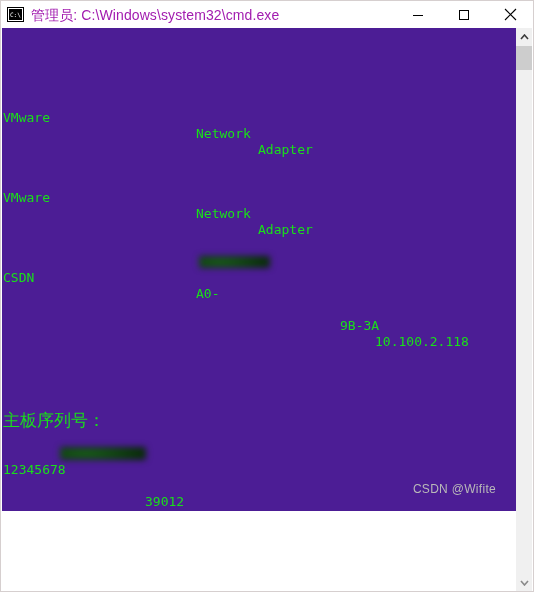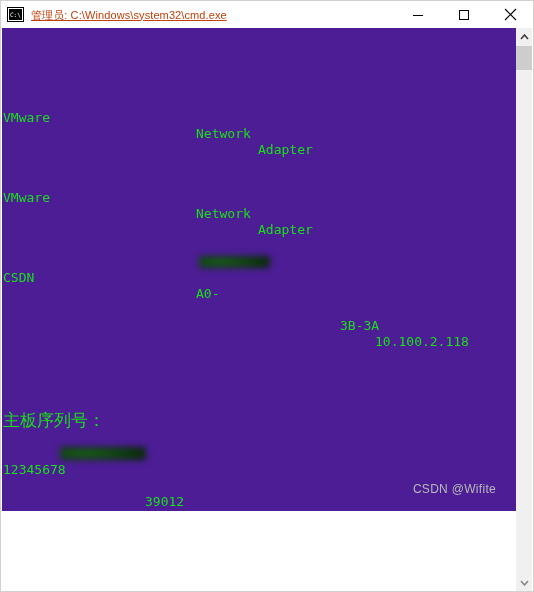--- a/index.html
+++ b/index.html
@@ -37,26 +37,25 @@
   }
   #title-icon {
     width: 17px;
     height: 15px;
     margin-left: 6px;
     margin-right: 7px;
     flex: 0 0 auto;
     position: relative;
   }
   #title-text {
-    font-size: 11px;
-    color: #c2410c;
+    font-size: 14px;
+    color: #a21caf;
     white-space: nowrap;
     letter-spacing: 0.1px;
     line-height: 16px;
-    text-decoration: underline;
   }
   #win-controls {
     position: absolute;
     right: 0;
     top: 0;
     height: 27px;
     display: flex;
     align-items: stretch;
   }
   .winbtn {
@@ -204,21 +203,21 @@
         <span class="col-a">VMware</span>
         <span class="col-b">Network</span>
         <span class="col-c">Adapter</span>
       </div>
 
       
       <div class="line">
         <span class="col-a">CSDN</span>
         <span class="col-b">A0-</span>
         <span class="blur" style="left:196px; top:2px; width:71px; height:12px;"></span>
-        <span class="col-d">3B-3A</span>
+        <span class="col-d">9B-3A</span>
         <span class="col-e">10.100.2.118</span>
       </div>
 
       <div class="line"></div>
 
       
       <div class="line">
         <span class="col-a cjk">主板序列号：</span>
       </div>
       <div class="line">

